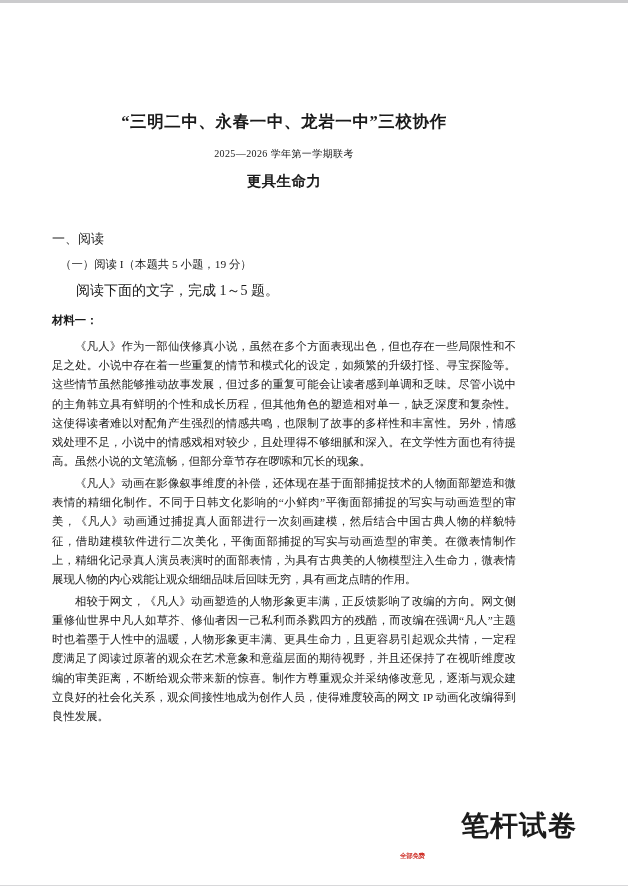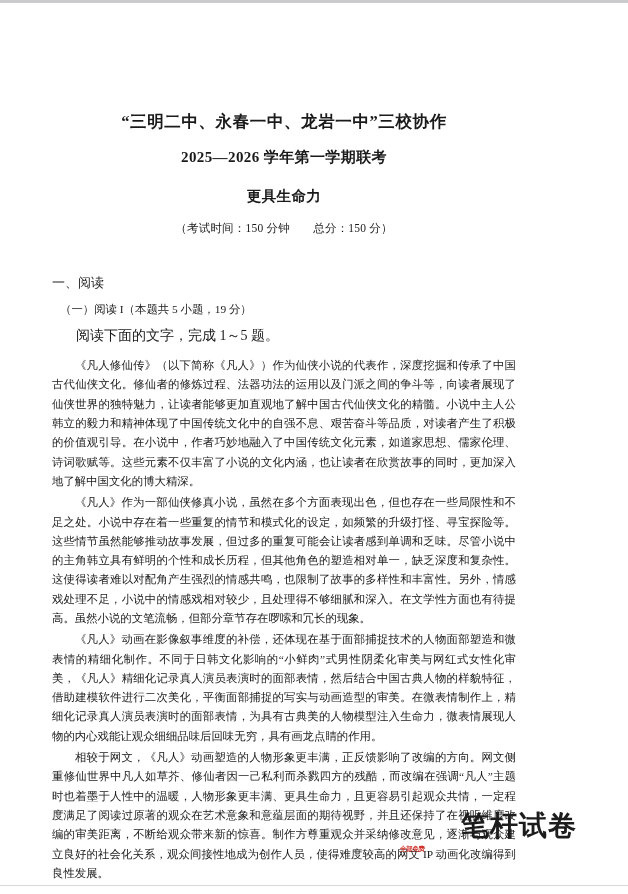--- a/index.html
+++ b/index.html
@@ -48,25 +48,25 @@
     text-align: center;
   }
   .title-main {
     font-size: 16.5px;
     font-weight: bold;
     letter-spacing: 0.6px;
     line-height: 1.5;
     margin-bottom: 11px;
   }
   .title-sub {
-    font-size: 15px;
-    font-weight: bold;
+    font-size: 10px;
+    font-weight: normal;
     letter-spacing: 0.4px;
     line-height: 1.5;
-    margin-bottom: 18px;
+    margin-bottom: 10px;
   }
   .title-third {
     font-size: 14.5px;
     font-weight: bold;
     letter-spacing: 0.4px;
     line-height: 1.5;
     margin-bottom: 12px;
   }
   .exam-meta {
     font-size: 11.5px;
@@ -135,21 +135,21 @@
     line-height: 32px;
     padding-left: 28px;
   }
   .wm-row {
     position: relative;
     height: 22px;
   }
   .wm-badge {
     position: absolute;
     left: 0;
-    top: 3px;
+    top: 10px;
     font-family: "DejaVu Sans", "Liberation Sans", sans-serif;
     font-size: 6.5px;
     font-weight: bold;
     color: #d0342c;
     letter-spacing: -0.3px;
     line-height: 8px;
   }
   .wm-url {
     position: absolute;
     left: 0;
@@ -166,38 +166,37 @@
 <body>
 
 <div class="page-top-rule"></div>
 
 <div class="sheet">
 
   <div class="doc-header">
     <div class="title-main">“三明二中、永春一中、龙岩一中”三校协作</div>
     <div class="title-sub">2025—2026 学年第一学期联考</div>
     <div class="title-third">更具生命力</div>
-    <div class="exam-meta">（考试时间：150 分钟　　总分：150 分）</div>
   </div>
 
   <div class="doc-body">
 
     <p class="sec-head">一、阅读</p>
 
     <p class="sub-head">（一）阅读 I（本题共 5 小题，19 分）</p>
 
     <p class="instruct">阅读下面的文字，完成 1～5 题。</p>
 
-
-    <p class="para tight">《凡人修仙传》（以下简称《凡人》）作为仙侠小说的代表作，深度挖掘和传承了中国古代仙侠文化。修仙者的修炼过程、法器功法的运用以及门派之间的争斗等，向读者展现了仙侠世界的独特魅力，让读者能够更加直观地了解中国古代仙侠文化的精髓。小说中主人公韩立的毅力和精神体现了中国传统文化中的自强不息、艰苦奋斗等品质，对读者产生了积极的价值观引导。在小说中，作者巧妙地融入了中国传统文化元素，如道家思想、儒家伦理、诗词歌赋等。这些元素不仅丰富了小说的文化内涵，也让读者在欣赏故事的同时，更加深入地了解中国文化的博大精深。</p>
+    <p class="material-label">材料一：</p>
+
 
     <p class="para tight">《凡人》作为一部仙侠修真小说，虽然在多个方面表现出色，但也存在一些局限性和不足之处。小说中存在着一些重复的情节和模式化的设定，如频繁的升级打怪、寻宝探险等。这些情节虽然能够推动故事发展，但过多的重复可能会让读者感到单调和乏味。尽管小说中的主角韩立具有鲜明的个性和成长历程，但其他角色的塑造相对单一，缺乏深度和复杂性。这使得读者难以对配角产生强烈的情感共鸣，也限制了故事的多样性和丰富性。另外，情感戏处理不足，小说中的情感戏相对较少，且处理得不够细腻和深入。在文学性方面也有待提高。虽然小说的文笔流畅，但部分章节存在啰嗦和冗长的现象。</p>
 
 
-    <p class="para tight">《凡人》动画在影像叙事维度的补偿，还体现在基于面部捕捉技术的人物面部塑造和微表情的精细化制作。不同于日韩文化影响的“小鲜肉”式男性阴柔化审美与网红式女性化审美，《凡人》精细化记录真人演员表演时的面部表情，然后结合中国古典人物的样貌特征，借助建模软件进行二次美化，平衡面部捕捉的写实与动画造型的审美。在微表情制作上，精细化记录真人演员表演时的面部表情，为具有古典美的人物模型注入生命力，微表情展现人物的内心戏能让观众细细品味后回味无穷，具有画龙点睛的作用。</p>
+    <p class="para tight">《凡人》动画在影像叙事维度的补偿，还体现在基于面部捕捉技术的人物面部塑造和微表情的精细化制作。不同于日韩文化影响的“小鲜肉”平衡面部捕捉的写实与动画造型的审美，《凡人》动画通过捕捉真人面部进行一次刻画建模，然后结合中国古典人物的样貌特征，借助建模软件进行二次美化，平衡面部捕捉的写实与动画造型的审美。在微表情制作上，精细化记录真人演员表演时的面部表情，为具有古典美的人物模型注入生命力，微表情展现人物的内心戏能让观众细细品味后回味无穷，具有画龙点睛的作用。</p>
 
     <p class="para tight">相较于网文，《凡人》动画塑造的人物形象更丰满，正反馈影响了改编的方向。网文侧重修仙世界中凡人如草芥、修仙者因一己私利而杀戮四方的残酷，而改编在强调“凡人”主题时也着墨于人性中的温暖，人物形象更丰满、更具生命力，且更容易引起观众共情，一定程度满足了阅读过原著的观众在艺术意象和意蕴层面的期待视野，并且还保持了在视听维度改编的审美距离，不断给观众带来新的惊喜。制作方尊重观众并采纳修改意见，逐渐与观众建立良好的社会化关系，观众间接性地成为创作人员，使得难度较高的网文 IP 动画化改编得到良性发展。</p>
 
   </div>
 </div>
 
 <div class="watermark">
   <div class="wm-cn">笔杆试卷</div>
   <div class="wm-row">
     <span class="wm-badge" style="color: rgb(208, 52, 44);">全部免费</span>

